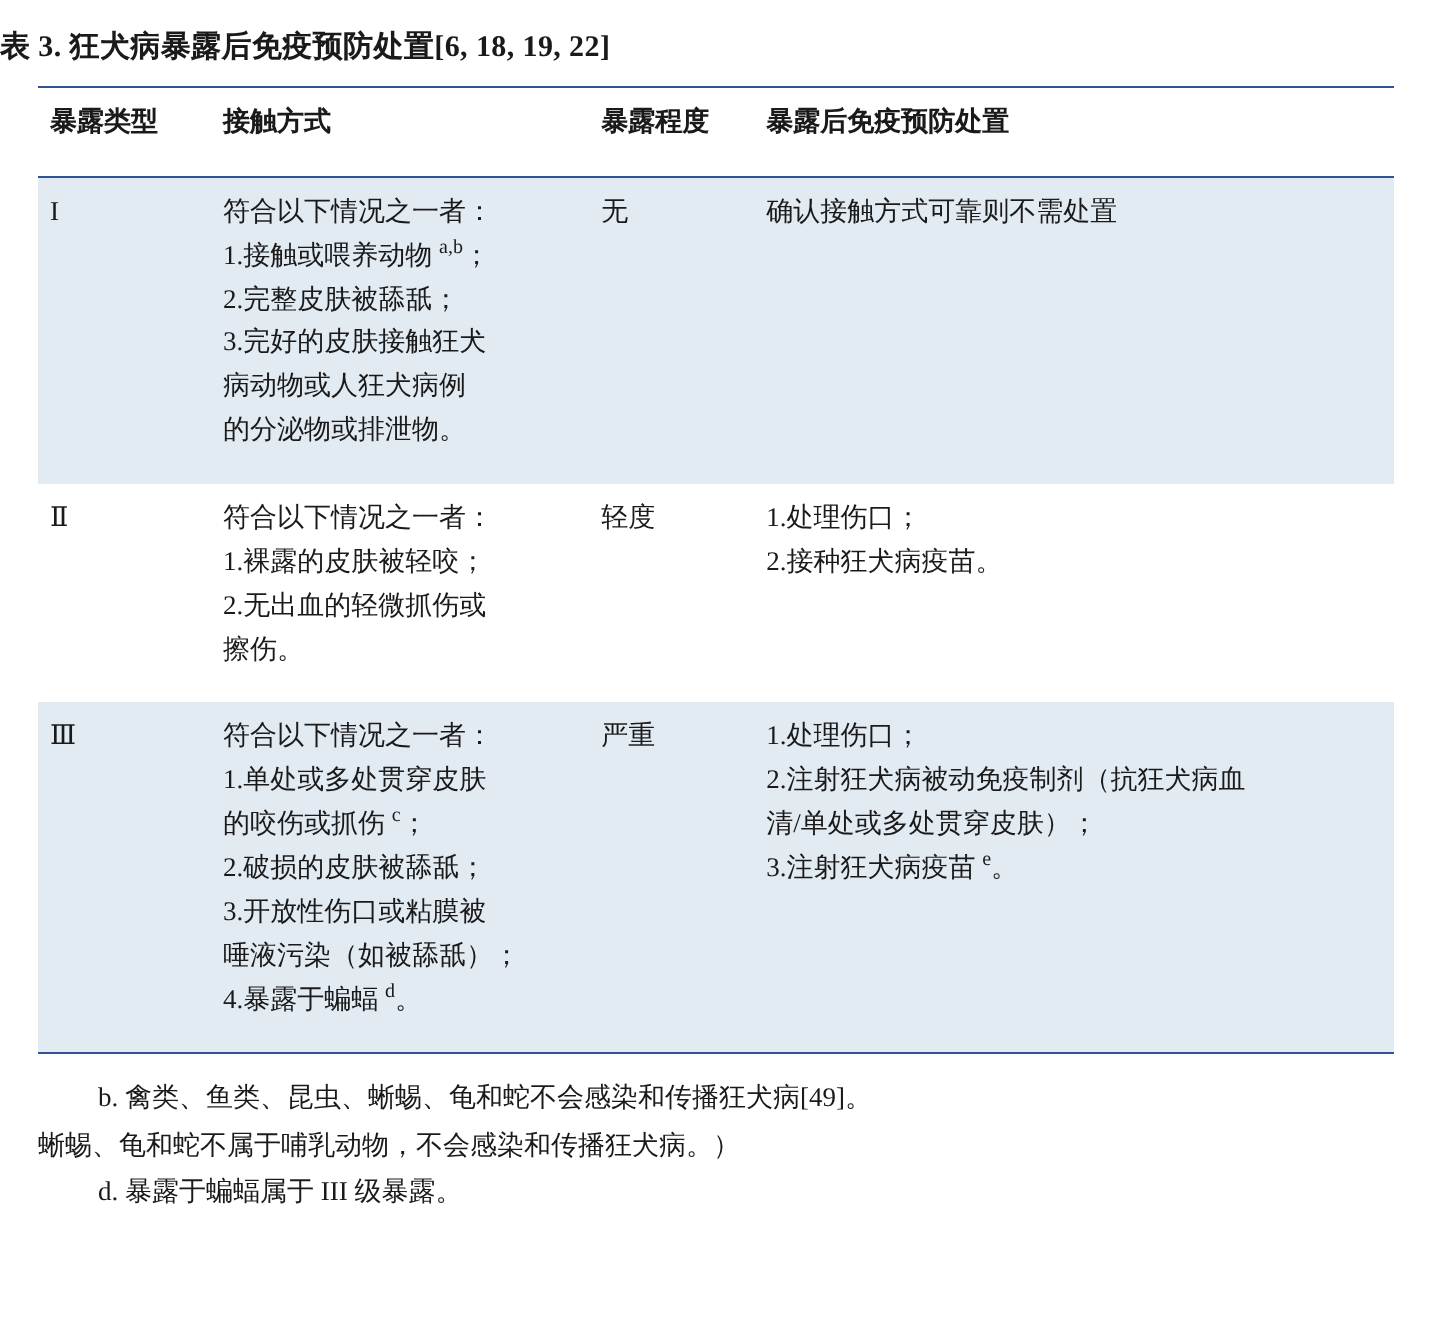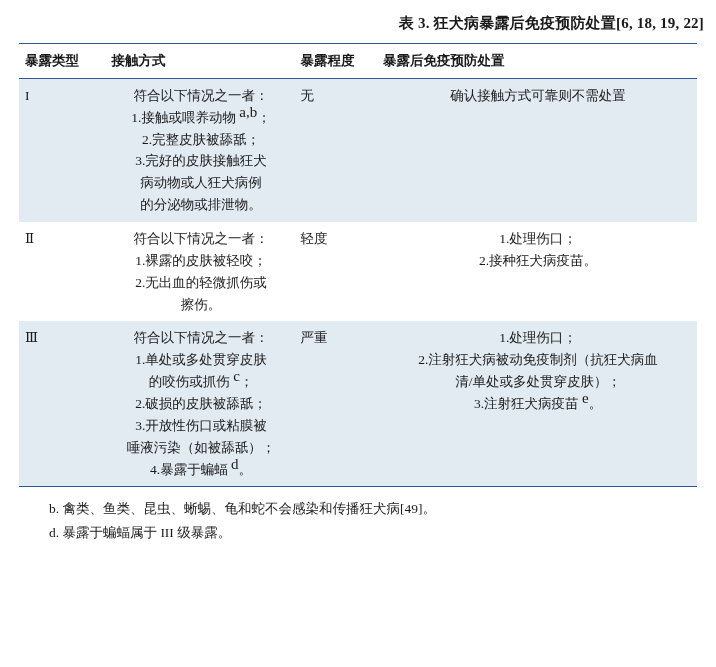--- a/index.html
+++ b/index.html
@@ -15,36 +15,36 @@
     overflow: hidden;
   }
   .page {
     position: relative;
     width: 716px;
     height: 667px;
     padding: 0;
     box-sizing: border-box;
   }
   .table-title {
-    text-align: right;
+    text-align: left;
     font-size: 15px;
     font-weight: bold;
     letter-spacing: 0.2px;
-    margin: 14px 12px 10px 0;
+    margin: 14px 0 10px 0;
     font-family: "Liberation Serif", "DejaVu Serif", serif;
   }
   table.rabies {
     border-collapse: collapse;
     width: 678px;
     margin: 0 19px;
     table-layout: fixed;
   }
   table.rabies th, table.rabies td {
     vertical-align: top;
-    padding: 6px 4px 6px 6px;
+    padding: 6px 4px 16px 6px;
     font-size: 13.5px;
     line-height: 1.62;
   }
   thead th {
     font-weight: bold;
     border-top: 1.6px solid #2f5496;
     border-bottom: 1.1px solid #2f5496;
     padding-top: 5px;
     padding-bottom: 4px;
     text-align: left;
@@ -61,28 +61,27 @@
     border-bottom: 1.6px solid #2f5496;
   }
   .col-type { width: 86px; }
   .col-contact { width: 188px; }
   .col-degree { width: 82px; }
   .col-pep { width: 318px; }
 
   .cell-lines > div {
     margin: 0;
     padding: 0;
-    text-align: center;
   }
   .roman {
     font-size: 13.5px;
     letter-spacing: 0.5px;
   }
   sup {
-    font-size: 15px;
+    font-size: 10px;
     vertical-align: super;
     line-height: 0;
   }
   .notes {
     margin: 10px 19px 0 19px;
     width: 678px;
     font-size: 13.5px;
     line-height: 1.72;
   }
   .notes p {
@@ -166,16 +165,17 @@
           <div>清/单处或多处贯穿皮肤）；</div>
           <div>3.注射狂犬病疫苗 <sup>e</sup>。</div>
         </td>
       </tr>
 
     </tbody>
   </table>
 
   <div class="notes">
     <p class="ind1">b. 禽类、鱼类、昆虫、蜥蜴、龟和蛇不会感染和传播狂犬病[49]。</p>
+    <p class="hang">蜥蜴、龟和蛇不属于哺乳动物，不会感染和传播狂犬病。）</p>
     <p class="ind1">d. 暴露于蝙蝠属于 III 级暴露。</p>
   </div>
 
 </div>
 
 </body></html>

